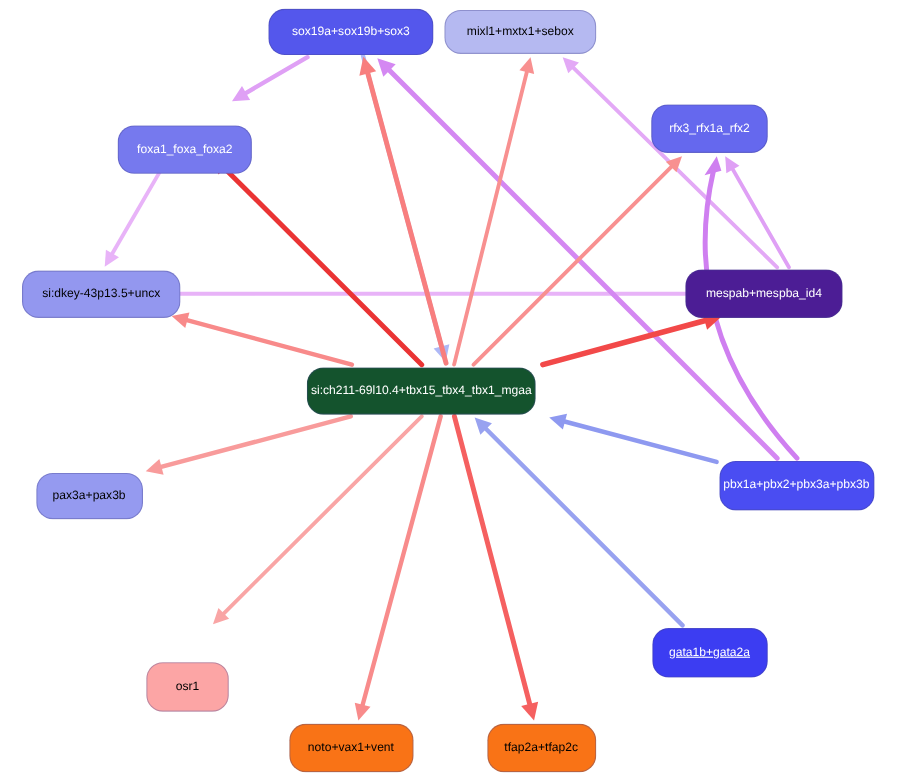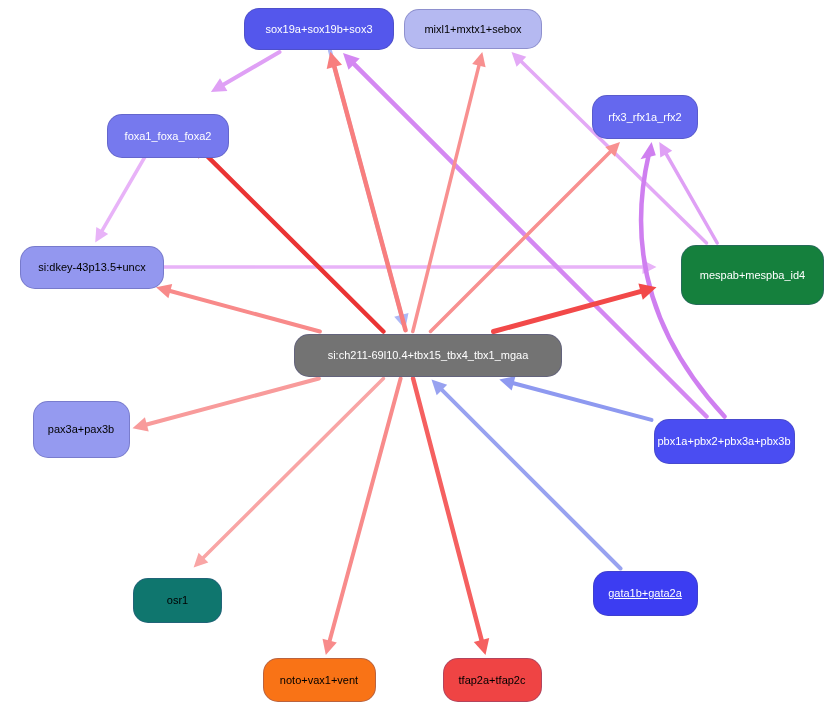--- a/index.html
+++ b/index.html
@@ -77,22 +77,22 @@
       <polygon points="325.8,655.0 322.5,638.8 336.8,642.6" fill="#f88b8b"></polygon>
       <path d="M 413.1 378.5 L 482.3 642.9" stroke="#f56060" stroke-width="4.5" fill="none" stroke-linecap="round"></path>
       <polygon points="485.5,655.0 473.8,641.9 489.2,637.9" fill="#f56060"></polygon>
     </svg>
   <div id="nodes-layer">
       <div class="graph-node" style="left: 244px; top: 8px; width: 150px; height: 42px; background: rgb(84, 87, 236); color: rgb(255, 255, 255);">sox19a+sox19b+sox3</div>
       <div class="graph-node" style="left: 404px; top: 9px; width: 138px; height: 40px; background: rgb(181, 185, 241); color: rgb(0, 0, 0);">mixl1+mxtx1+sebox</div>
       <div class="graph-node" style="left: 107px; top: 95px; width: 122px; height: 44px; background: rgb(118, 121, 238); color: rgb(255, 255, 255); margin-top: 19px;">foxa1_foxa_foxa2</div>
       <div class="graph-node" style="left: 592px; top: 95px; width: 106px; height: 44px; background: rgb(101, 104, 238); color: rgb(255, 255, 255); text-align: center;">rfx3_rfx1a_rfx2</div>
       <div class="graph-node" style="left: 9px; top: 245.5px; width: 144px; height: 43px; background: rgb(147, 151, 239); color: rgb(0, 0, 0); margin-left: 11px;">si:dkey-43p13.5+uncx</div>
-      <div class="graph-node" style="left: 681px; top: 245px; width: 143px; height: 60px; background: #15803d; color: rgb(255, 255, 255);">mespab+mespba_id4</div>
-      <div class="graph-node" style="left: 294px; top: 333.5px; width: 268px; height: 43px; background: #737373; color: rgb(255, 255, 255);">si:ch211-69l10.4+tbx15_tbx4_tbx1_mgaa</div>
-      <div class="graph-node" style="left: 32.5px; top: 401px; width: 97px; height: 57px; background: rgb(149, 154, 240); color: rgb(0, 0, 0);">pax3a+pax3b</div>
+      <div class="graph-node" style="left: 623px; top: 245px; width: 143px; height: 44px; background: #4c1d95; color: rgb(255, 255, 255);">mespab+mespba_id4</div>
+      <div class="graph-node" style="left: 279px; top: 333.5px; width: 208px; height: 43px; background: #14532d; color: rgb(255, 255, 255);">si:ch211-69l10.4+tbx15_tbx4_tbx1_mgaa</div>
+      <div class="graph-node" style="left: 32.5px; top: 430px; width: 97px; height: 42px; background: rgb(149, 154, 240); color: rgb(0, 0, 0);">pax3a+pax3b</div>
       <div class="graph-node" style="left: 653.5px; top: 418.5px; width: 141px; height: 45px; background: rgb(74, 77, 242); color: rgb(255, 255, 255);">pbx1a+pbx2+pbx3a+pbx3b</div>
-      <div class="graph-node" style="left: 133px; top: 578px; width: 89px; height: 45px; background: #0f766e; color: rgb(0, 0, 0);">osr1</div>
+      <div class="graph-node" style="left: 133px; top: 602px; width: 75px; height: 45px; background: #fca5a5; color: rgb(0, 0, 0);">osr1</div>
       <div class="graph-node" style="left: 592.5px; top: 570.5px; width: 105px; height: 45px; background: rgb(60, 61, 242); color: rgb(255, 255, 255); text-decoration: underline;">gata1b+gata2a</div>
       <div class="graph-node" style="left: 262.5px; top: 658px; width: 113px; height: 44px; background: #f97316; color: rgb(0, 0, 0);">noto+vax1+vent</div>
-      <div class="graph-node" style="left: 442.5px; top: 658px; width: 99px; height: 44px; background: #ef4444; color: rgb(0, 0, 0);">tfap2a+tfap2c</div>
+      <div class="graph-node" style="left: 442.5px; top: 658px; width: 99px; height: 44px; background: #f97316; color: rgb(0, 0, 0);">tfap2a+tfap2c</div>
     </div>
 </div>
 
 </body></html>

